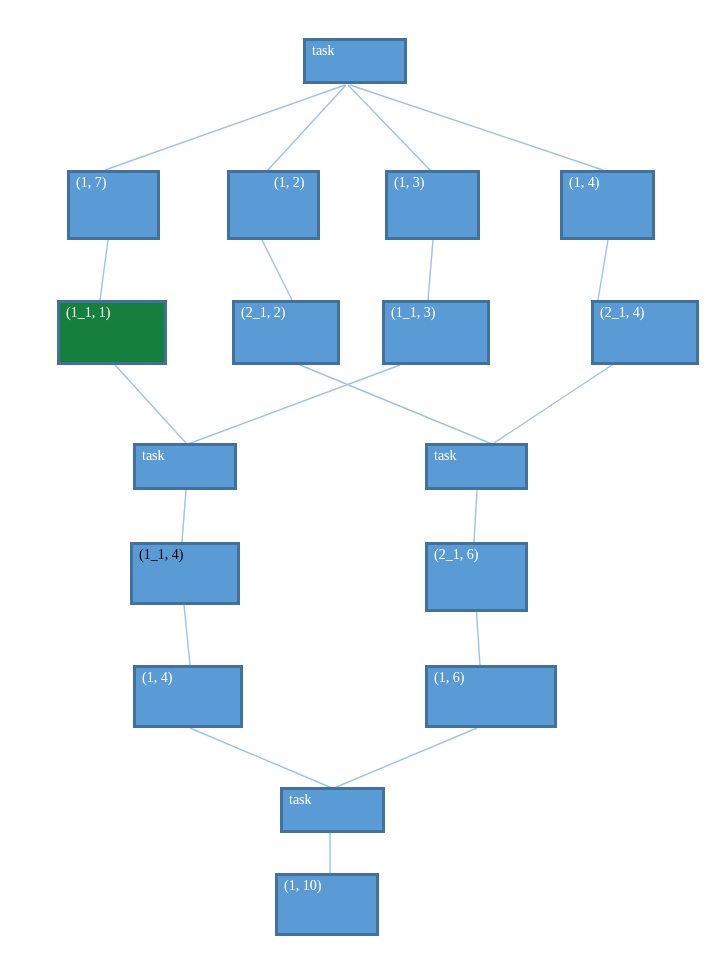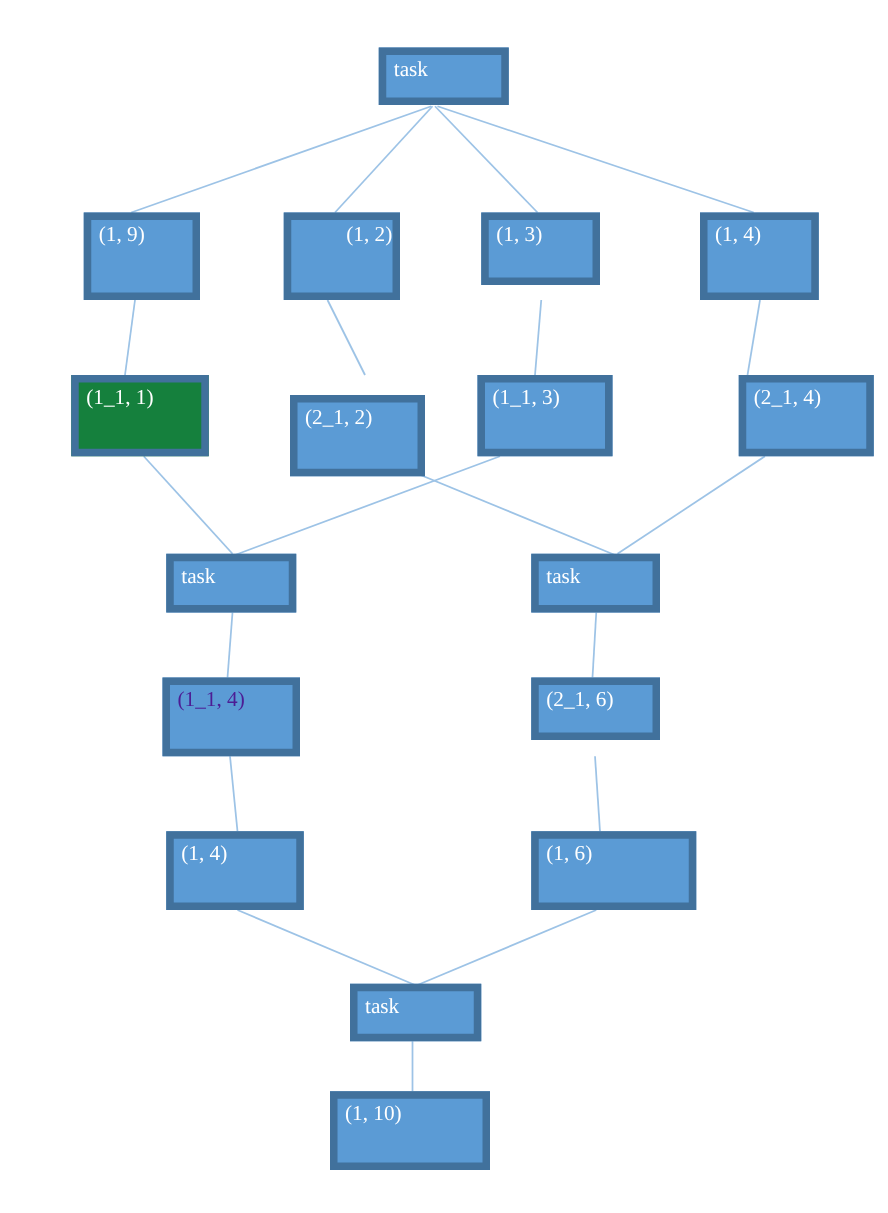--- a/index.html
+++ b/index.html
@@ -23,23 +23,23 @@
     left: 0;
     top: 0;
     width: 710px;
     height: 970px;
     pointer-events: none;
   }
   .node {
     position: absolute;
     box-sizing: border-box;
     background: #5B9BD5;
-    border: 6px solid #0369a1;
+    border: 3px solid #0369a1;
     color: #ffffff;
-    font-size: 17px;
+    font-size: 14px;
     line-height: 1.05;
     padding: 3px 0 0 6px;
     white-space: nowrap;
     font-family: "Liberation Serif", "DejaVu Serif", serif;
   }
 </style>
 </head>
 <body>
 
 <div id="canvas">
@@ -59,30 +59,30 @@
       <line x1="186" y1="490" x2="182" y2="542" stroke="#9DC3E6" stroke-width="1.4"></line>
       <line x1="477" y1="490" x2="474" y2="542" stroke="#9DC3E6" stroke-width="1.4"></line>
       <line x1="184" y1="605" x2="190" y2="665" stroke="#9DC3E6" stroke-width="1.4"></line>
       <line x1="476" y1="605" x2="480" y2="665" stroke="#9DC3E6" stroke-width="1.4"></line>
       <line x1="190" y1="728" x2="332" y2="788" stroke="#9DC3E6" stroke-width="1.4"></line>
       <line x1="477" y1="728" x2="334" y2="788" stroke="#9DC3E6" stroke-width="1.4"></line>
       <line x1="330" y1="833" x2="330" y2="873" stroke="#9DC3E6" stroke-width="1.4"></line>
     </svg>
   <div id="node-layer">
       <div class="node" style="left: 303px; top: 38px; width: 104px; height: 46px; background: rgb(91, 155, 213); border-color: rgb(65, 113, 156); color: rgb(255, 255, 255);">task</div>
-      <div class="node" style="left: 67px; top: 170px; width: 93px; height: 70px; background: rgb(91, 155, 213); border-color: rgb(65, 113, 156); color: rgb(255, 255, 255);">(1, 9)</div>
+      <div class="node" style="left: 67px; top: 170px; width: 93px; height: 70px; background: rgb(91, 155, 213); border-color: rgb(65, 113, 156); color: rgb(255, 255, 255);">(1, 7)</div>
       <div class="node" style="left: 227px; top: 170px; width: 93px; height: 70px; background: rgb(91, 155, 213); border-color: rgb(65, 113, 156); color: rgb(255, 255, 255); padding-left: 44px;">(1, 2)</div>
-      <div class="node" style="left: 385px; top: 170px; width: 95px; height: 58px; background: rgb(91, 155, 213); border-color: rgb(65, 113, 156); color: rgb(255, 255, 255);">(1, 3)</div>
+      <div class="node" style="left: 385px; top: 170px; width: 95px; height: 70px; background: rgb(91, 155, 213); border-color: rgb(65, 113, 156); color: rgb(255, 255, 255);">(1, 3)</div>
       <div class="node" style="left: 560px; top: 170px; width: 95px; height: 70px; background: rgb(91, 155, 213); border-color: rgb(65, 113, 156); color: rgb(255, 255, 255);">(1, 4)</div>
       <div class="node" style="left: 57px; top: 300px; width: 110px; height: 65px; background: #15803d; border-color: rgb(65, 113, 156); color: rgb(255, 255, 255);">(1_1, 1)</div>
-      <div class="node" style="left: 232px; top: 300px; width: 108px; height: 65px; background: rgb(91, 155, 213); border-color: rgb(65, 113, 156); color: rgb(255, 255, 255); margin-top: 16px;">(2_1, 2)</div>
+      <div class="node" style="left: 232px; top: 300px; width: 108px; height: 65px; background: rgb(91, 155, 213); border-color: rgb(65, 113, 156); color: rgb(255, 255, 255);">(2_1, 2)</div>
       <div class="node" style="left: 382px; top: 300px; width: 108px; height: 65px; background: rgb(91, 155, 213); border-color: rgb(65, 113, 156); color: rgb(255, 255, 255);">(1_1, 3)</div>
       <div class="node" style="left: 552px; top: 300px; width: 108px; height: 65px; background: rgb(91, 155, 213); border-color: rgb(65, 113, 156); color: rgb(255, 255, 255); margin-left: 39px;">(2_1, 4)</div>
       <div class="node" style="left: 133px; top: 443px; width: 104px; height: 47px; background: rgb(91, 155, 213); border-color: rgb(65, 113, 156); color: rgb(255, 255, 255);">task</div>
       <div class="node" style="left: 425px; top: 443px; width: 103px; height: 47px; background: rgb(91, 155, 213); border-color: rgb(65, 113, 156); color: rgb(255, 255, 255);">task</div>
-      <div class="node" style="left: 130px; top: 542px; width: 110px; height: 63px; background: rgb(91, 155, 213); border-color: rgb(65, 113, 156); color: #4c1d95;">(1_1, 4)</div>
-      <div class="node" style="left: 425px; top: 542px; width: 103px; height: 50px; background: rgb(91, 155, 213); border-color: rgb(65, 113, 156); color: rgb(255, 255, 255);">(2_1, 6)</div>
+      <div class="node" style="left: 130px; top: 542px; width: 110px; height: 63px; background: rgb(91, 155, 213); border-color: rgb(65, 113, 156); color: #000000;">(1_1, 4)</div>
+      <div class="node" style="left: 425px; top: 542px; width: 103px; height: 70px; background: rgb(91, 155, 213); border-color: rgb(65, 113, 156); color: rgb(255, 255, 255);">(2_1, 6)</div>
       <div class="node" style="left: 133px; top: 665px; width: 110px; height: 63px; background: rgb(91, 155, 213); border-color: rgb(65, 113, 156); color: rgb(255, 255, 255);">(1, 4)</div>
       <div class="node" style="left: 425px; top: 665px; width: 132px; height: 63px; background: rgb(91, 155, 213); border-color: rgb(65, 113, 156); color: rgb(255, 255, 255);">(1, 6)</div>
       <div class="node" style="left: 280px; top: 787px; width: 105px; height: 46px; background: rgb(91, 155, 213); border-color: rgb(65, 113, 156); color: rgb(255, 255, 255);">task</div>
-      <div class="node" style="left: 264px; top: 873px; width: 128px; height: 63px; background: rgb(91, 155, 213); border-color: rgb(65, 113, 156); color: rgb(255, 255, 255);">(1, 10)</div>
+      <div class="node" style="left: 275px; top: 873px; width: 104px; height: 63px; background: rgb(91, 155, 213); border-color: rgb(65, 113, 156); color: rgb(255, 255, 255);">(1, 10)</div>
     </div>
 </div>
 
 </body></html>

